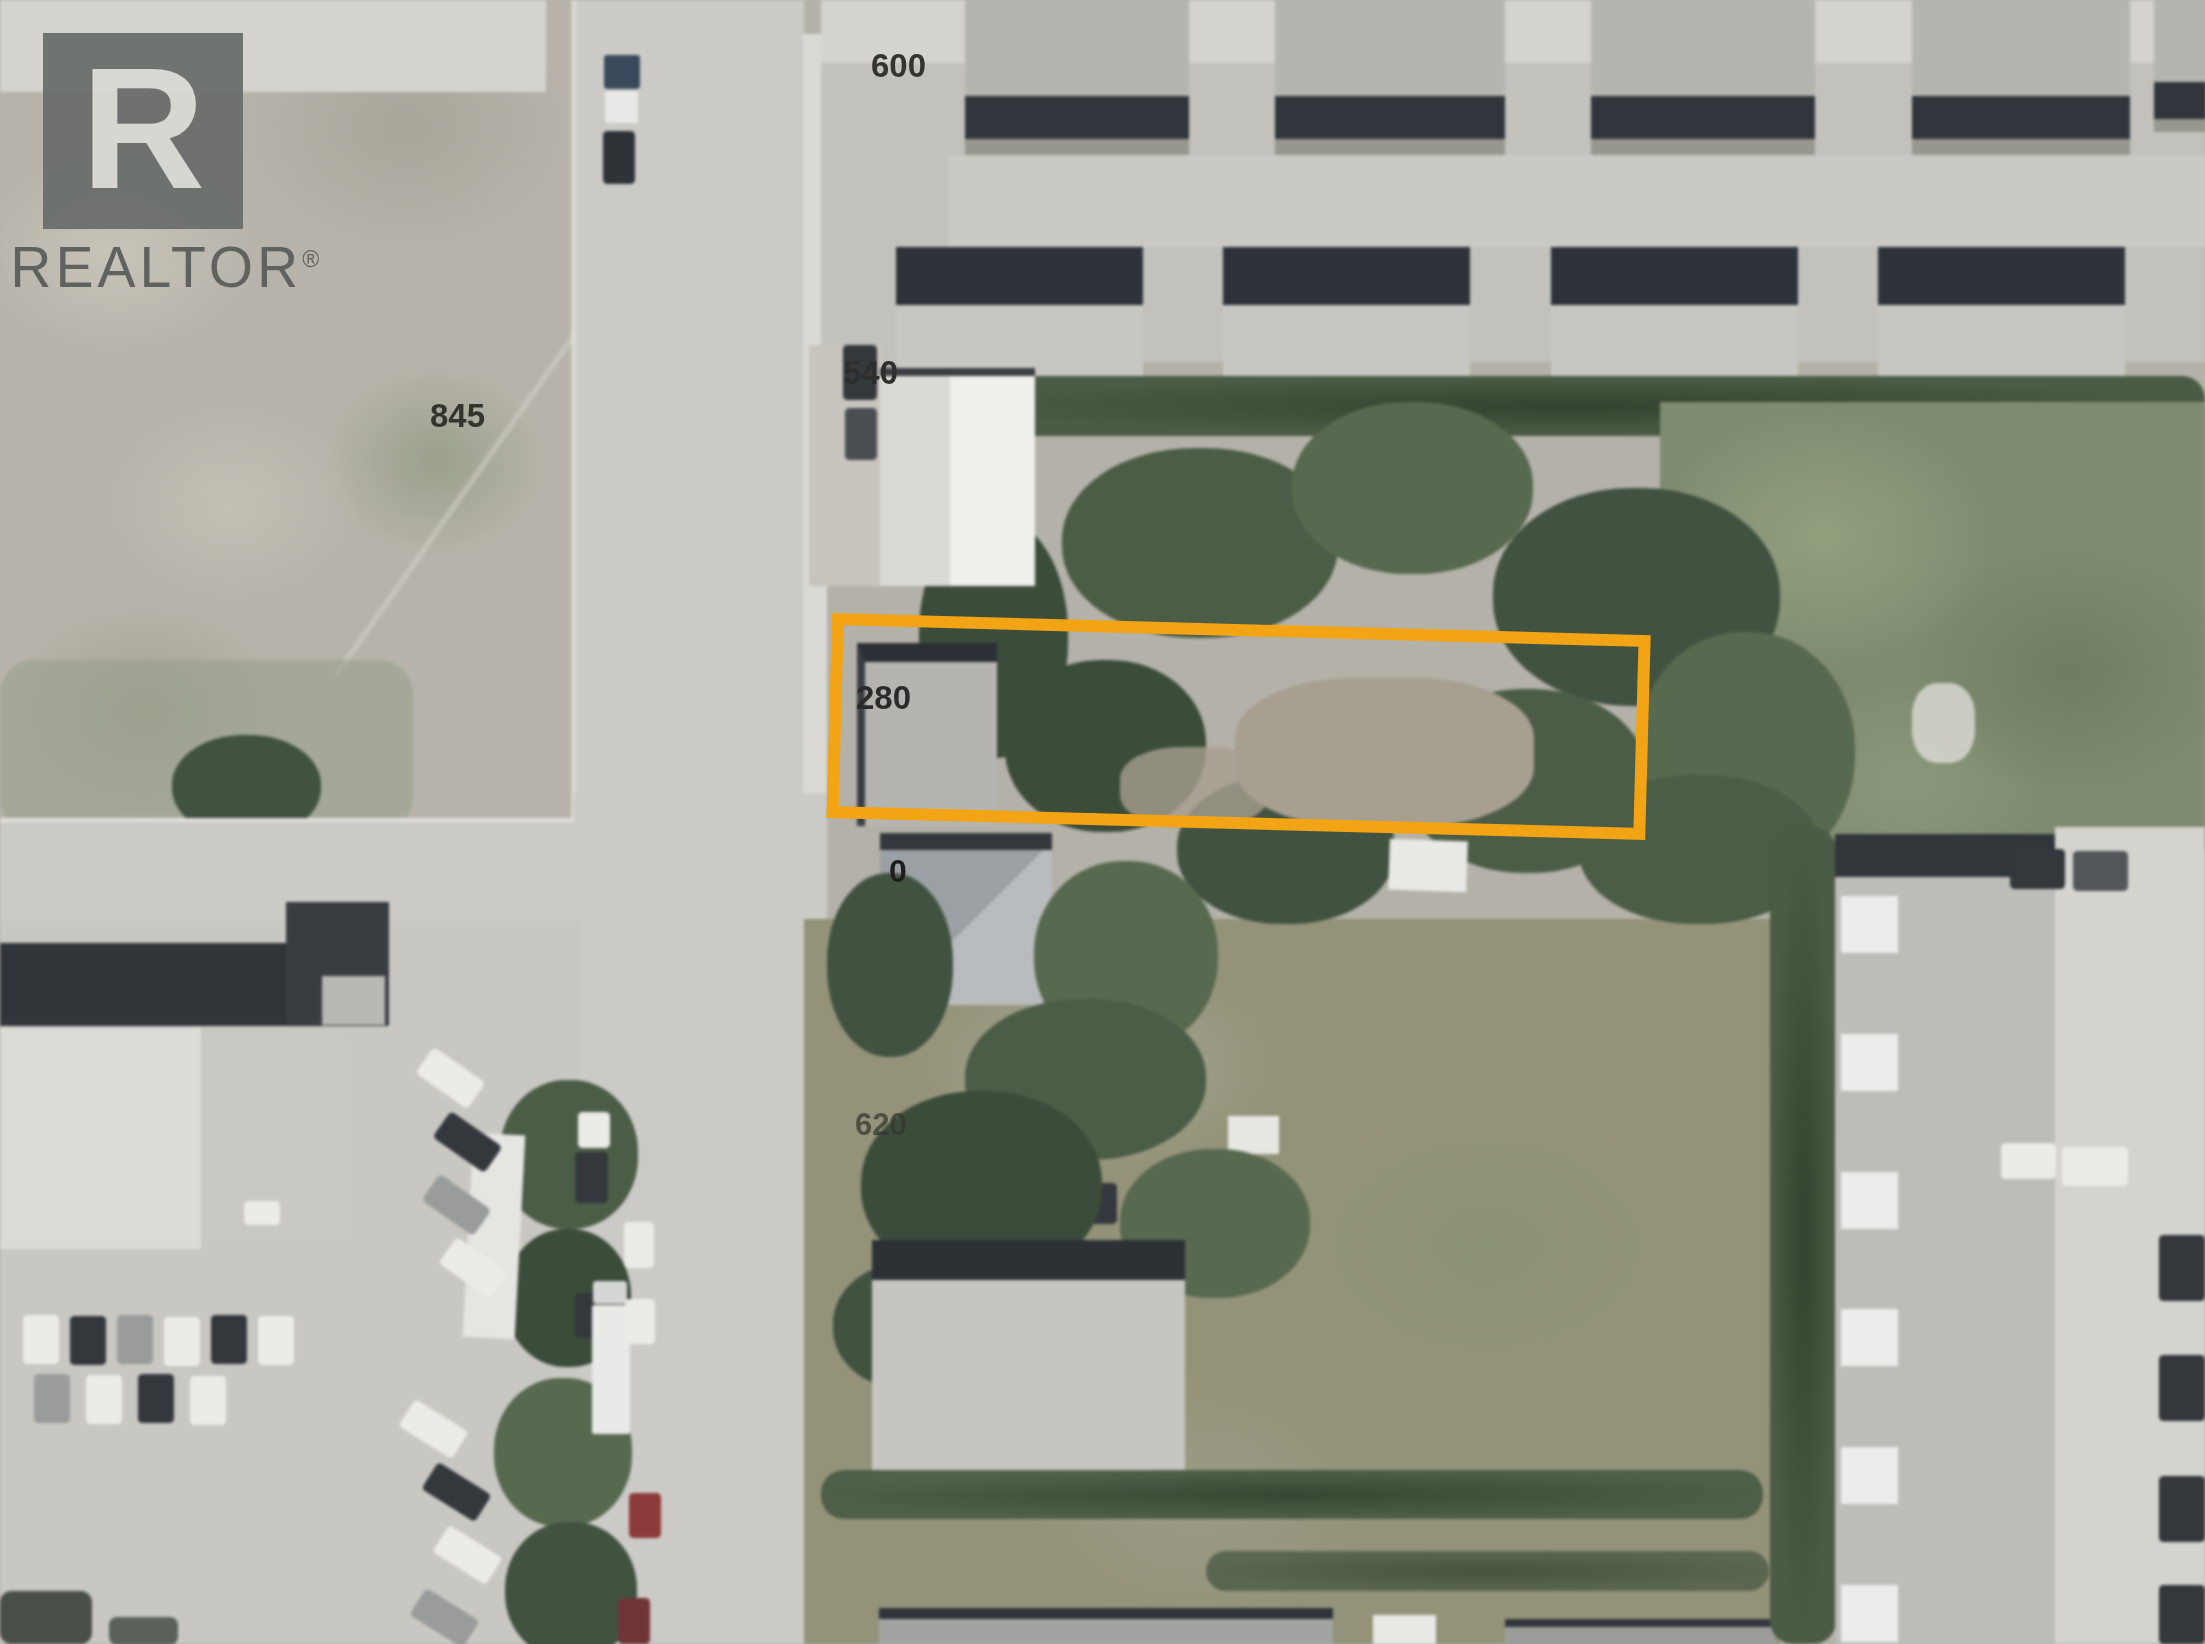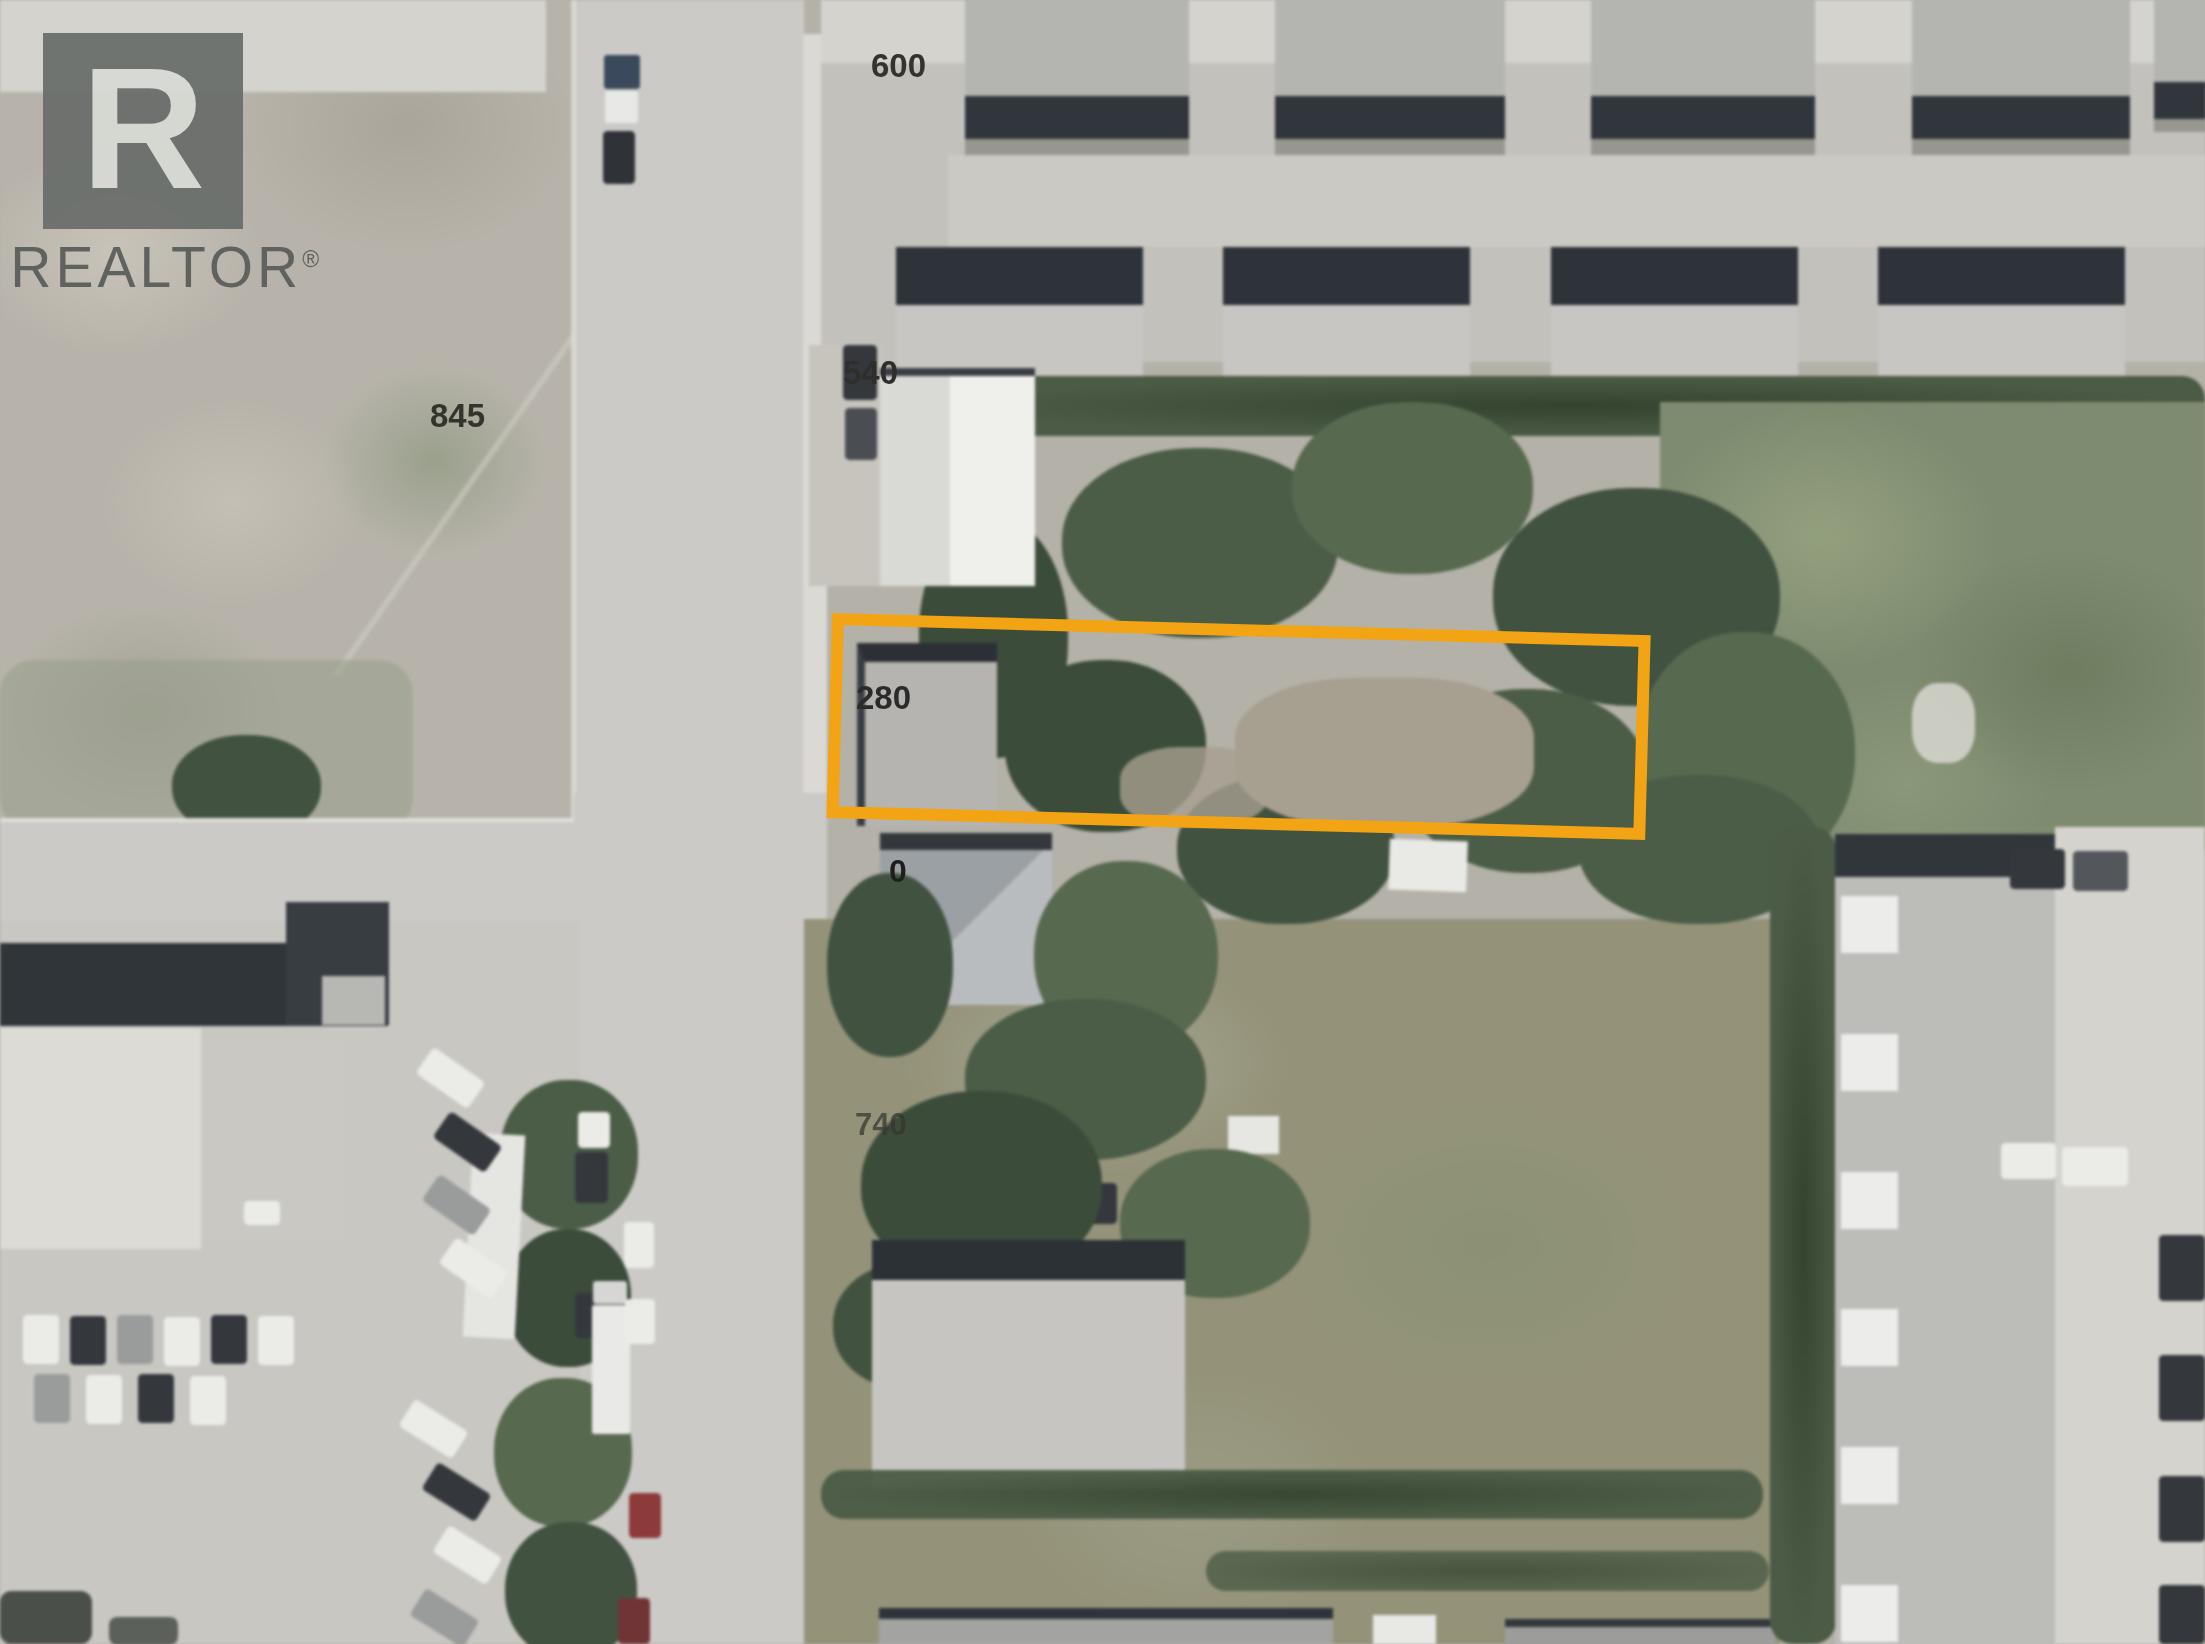--- a/index.html
+++ b/index.html
@@ -207,17 +207,17 @@
       <div class="realtor-text">
         <span>REALTOR</span><span class="reg">®</span>
       </div>
     </div>
 
     <div class="maplbl" style="left:871px;top:47px;font-size:33px;">600</div>
     <div class="maplbl" style="left:430px;top:397px;font-size:33px;">845</div>
     <div class="maplbl" style="left:843px;top:354px;font-size:33px;color:#2e2e2c;">540</div>
     <div class="maplbl" style="left:856px;top:679px;font-size:33px;color:#2b2b29;">280</div>
     <div class="maplbl" style="left:889px;top:853px;font-size:32px;color:#1e1e1c;">0</div>
-    <div class="maplbl" style="left:855px;top:1107px;font-size:31px;opacity:.72;">740</div>
+    <div class="maplbl" style="left:855px;top:1107px;font-size:31px;opacity:.72;">620</div>
 
   </div>
 </div>
 
 
 </body></html>

